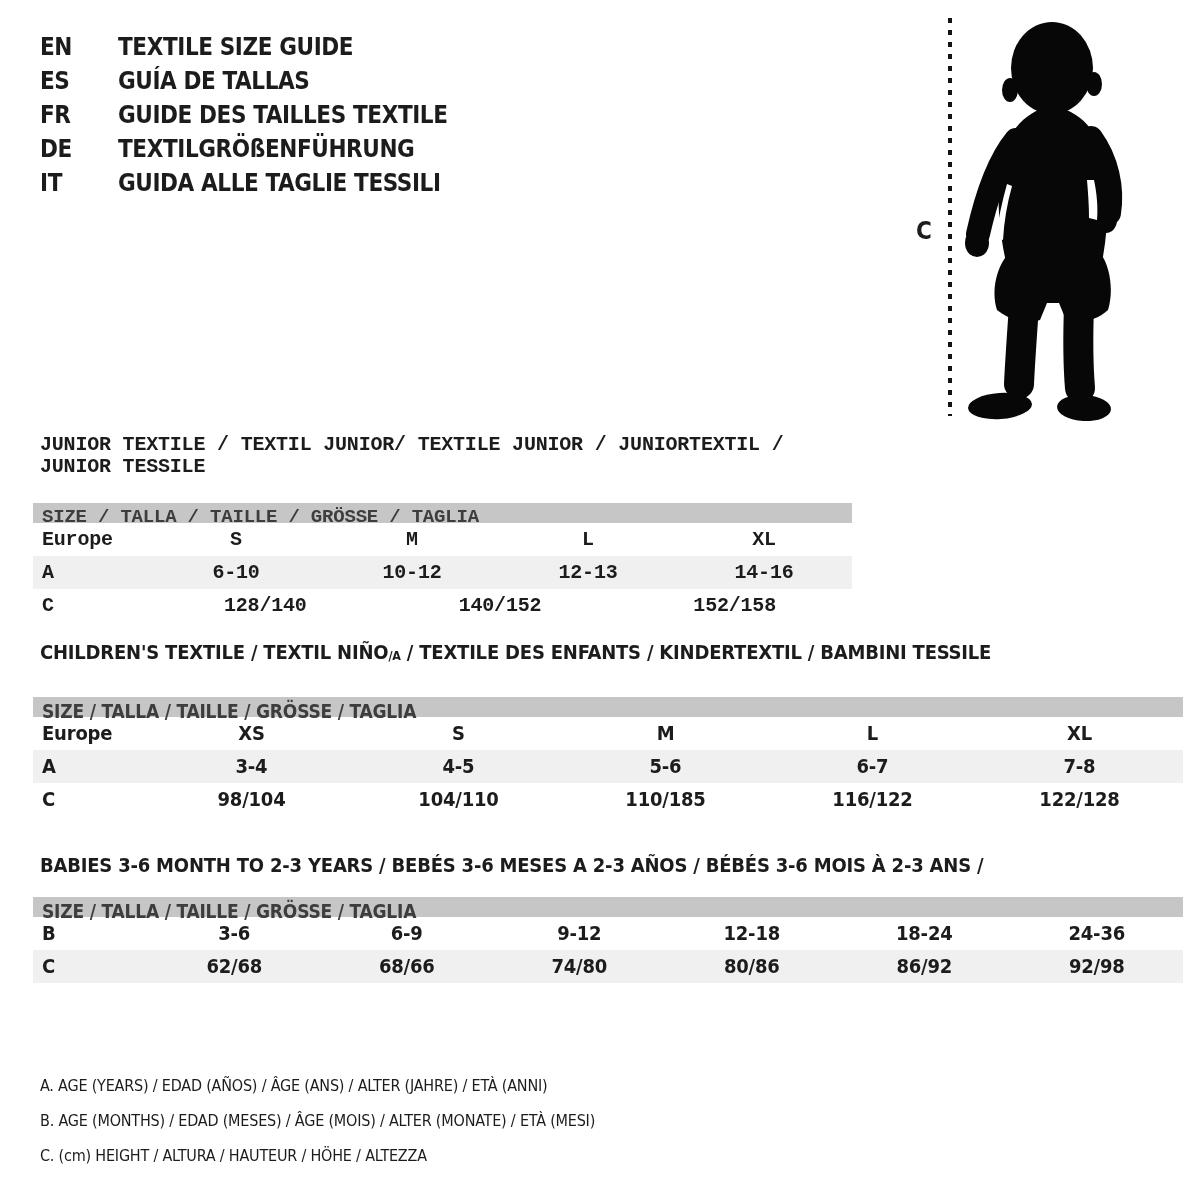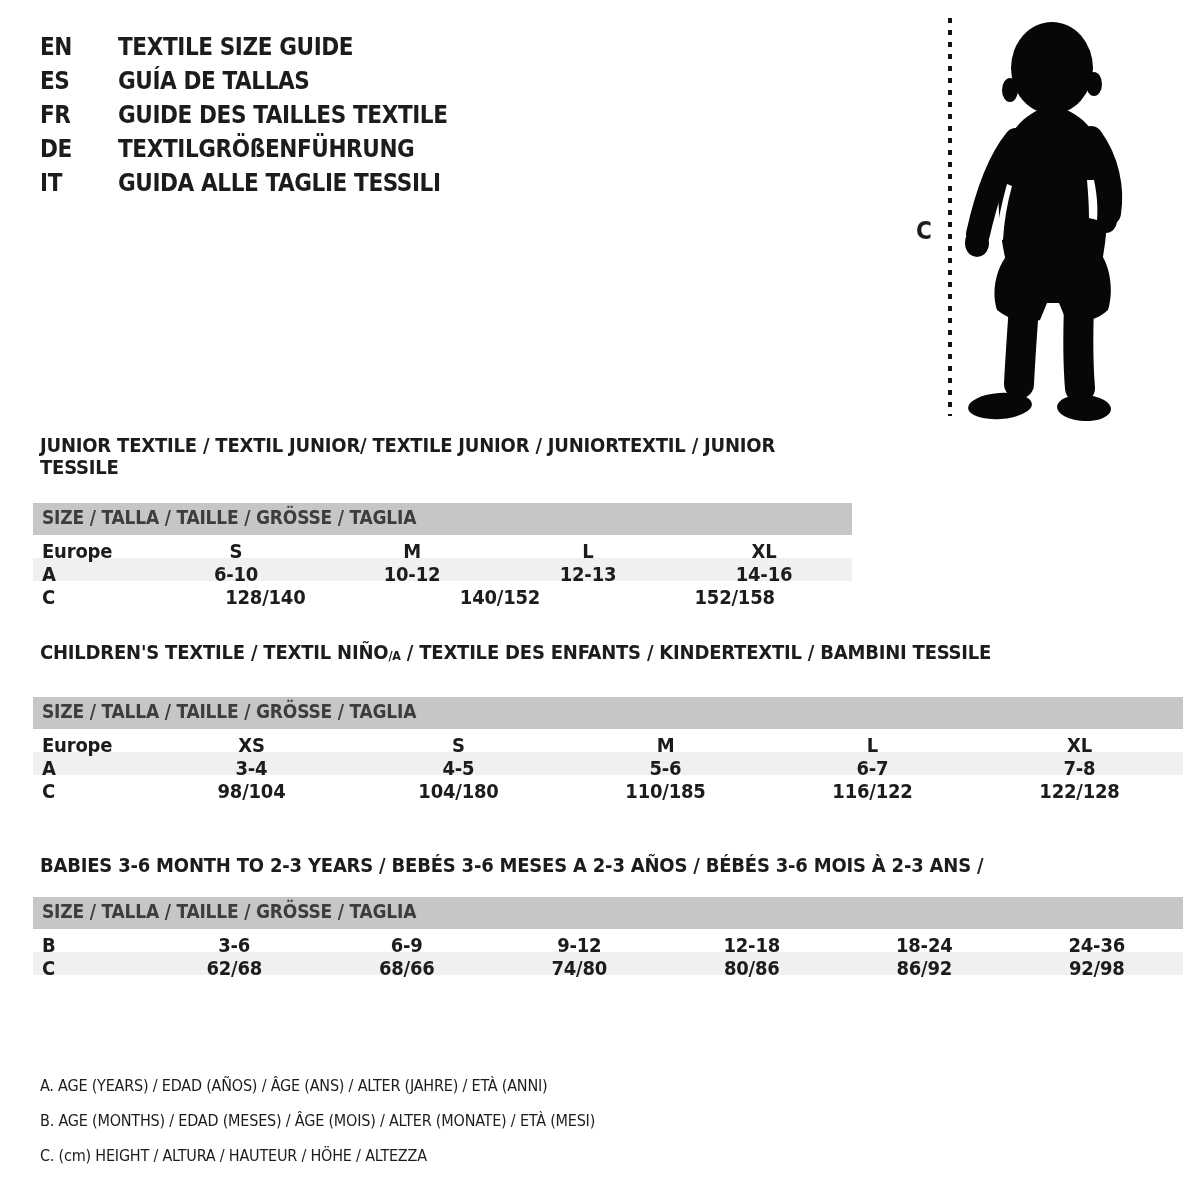--- a/index.html
+++ b/index.html
@@ -23,34 +23,34 @@
   .lang-code{width:78px;}
   
   .c-label{position:absolute;left:916px;top:217px;font-size:24px;font-weight:700;}
   .dash-line{
     position:absolute;left:948px;top:18px;width:4px;height:398px;
     background:repeating-linear-gradient(to bottom,#141414 0 5px,transparent 5px 12px);
   }
   .sil-svg{position:absolute;left:960px;top:14px;color:var(--sil);}
   
   .tbl{position:absolute;}
-  #table-0{left:33px;top:434px;width:819px;}
+  #table-0{left:33px;top:434px;width:819px;font-family:Liberation Mono, monospace;}
   #table-1{left:33px;top:641px;width:1150px;}
   #table-2{left:33px;top:849px;width:1150px;}
   .tbl-title{font-size:20px;font-weight:700;margin-left:7px;letter-spacing:-0.2px;line-height:22px;}
   #table-2 .title-line{line-height:33px;}
   .title-line .sub{font-size:0.62em;vertical-align:-0.12em;}
   .size-bar{
-    height:32px;line-height:28px;background:var(--bar);color:#3d3d3d;
+    height:20px;line-height:28px;background:var(--bar);color:#3d3d3d;
     padding-left:9px;font-size:19px;font-weight:700;letter-spacing:-0.2px;
   }
   #table-0 .size-bar{margin-top:25px;}
   #table-1 .size-bar{margin-top:30px;}
   #table-2 .size-bar{margin-top:15px;}
-  .t-row{display:flex;height:23px;line-height:33px;font-size:20px;font-weight:700;letter-spacing:-0.2px;}
+  .t-row{display:flex;height:33px;line-height:33px;font-size:20px;font-weight:700;letter-spacing:-0.2px;}
   .t-row.stripe{background:var(--stripe);}
   .t-row .lbl{width:115px;padding-left:9px;}
   .t-row .cell{flex:1;text-align:center;}
   
   .legend{position:absolute;left:40px;top:1068px;}
   .legend-line{height:35px;line-height:35px;font-size:16px;font-weight:400;letter-spacing:-0.2px;}
 </style>
 </head>
 <body>
 
@@ -145,21 +145,21 @@
         <span class="lbl">A</span>
         <span class="cell">3-4</span>
         <span class="cell">4-5</span>
         <span class="cell">5-6</span>
         <span class="cell">6-7</span>
         <span class="cell">7-8</span>
       </div>
       <div class="t-row">
         <span class="lbl">C</span>
         <span class="cell">98/104</span>
-        <span class="cell">104/180</span>
+        <span class="cell">104/110</span>
         <span class="cell">110/185</span>
         <span class="cell">116/122</span>
         <span class="cell">122/128</span>
       </div>
     </section>
   <section class="tbl" id="table-2">
       <div class="tbl-title">
         <div class="title-line"><span>BABIES 3-6 MONTH TO 2-3 YEARS / BEBÉS 3-6 MESES A 2-3 AÑOS / BÉBÉS 3-6 MOIS À 2-3 ANS /</span></div>
       </div>
       <div class="size-bar">SIZE / TALLA / TAILLE / GRÖSSE / TAGLIA</div>

